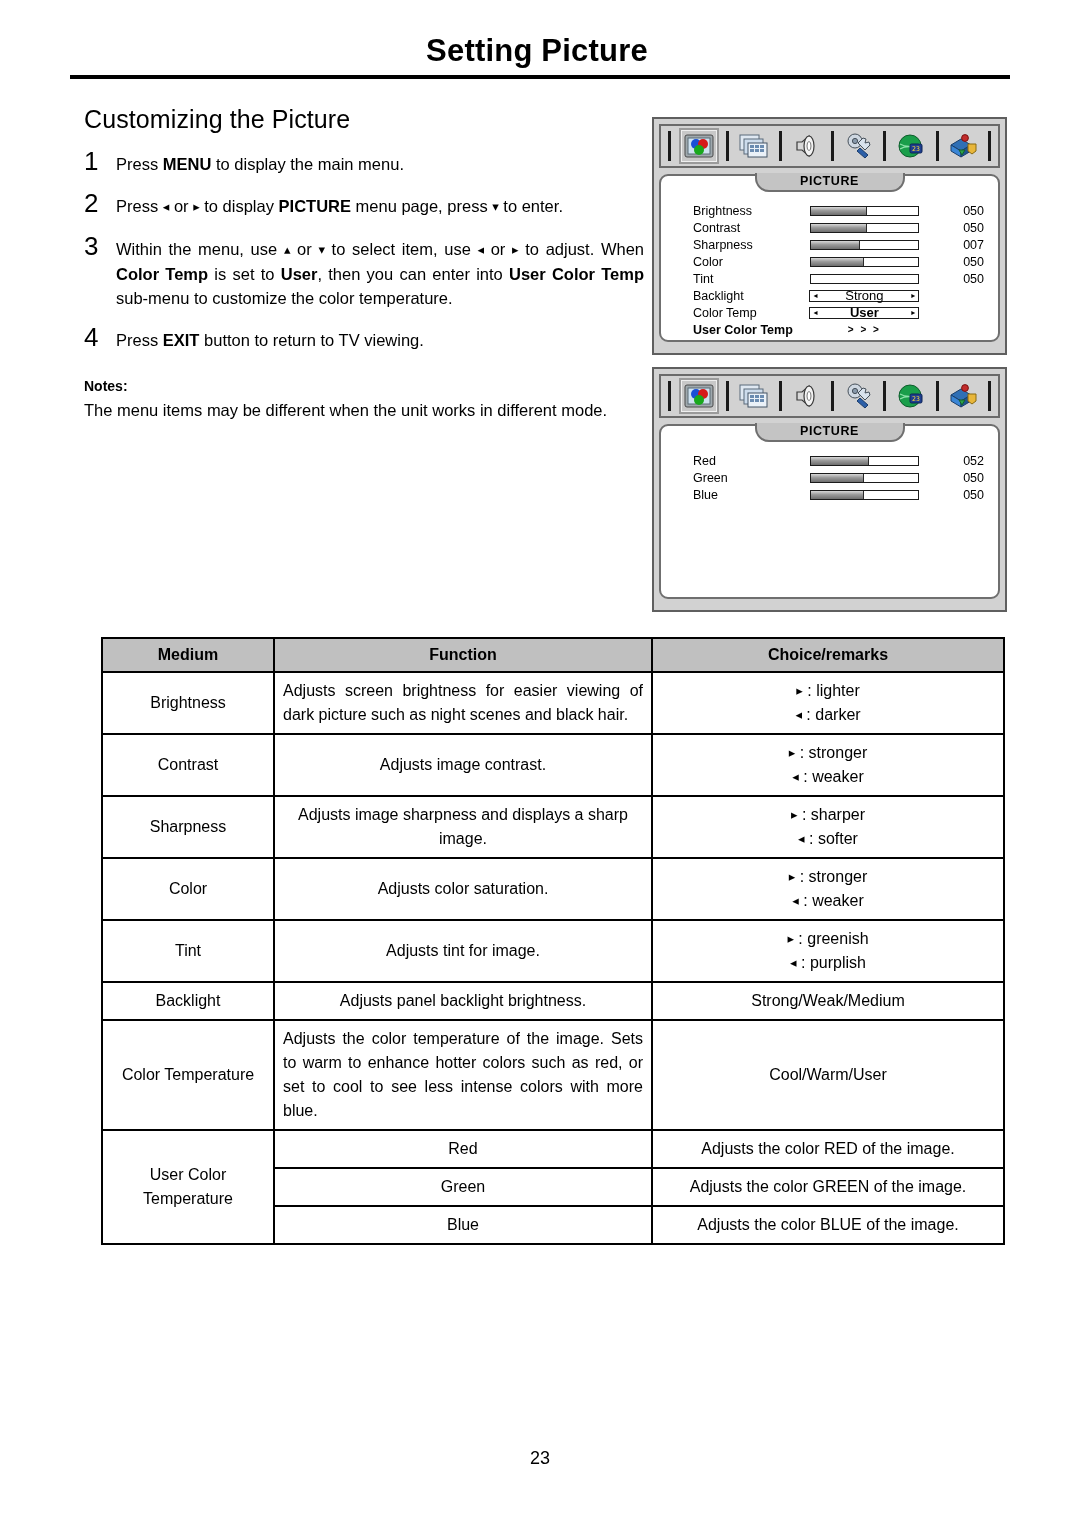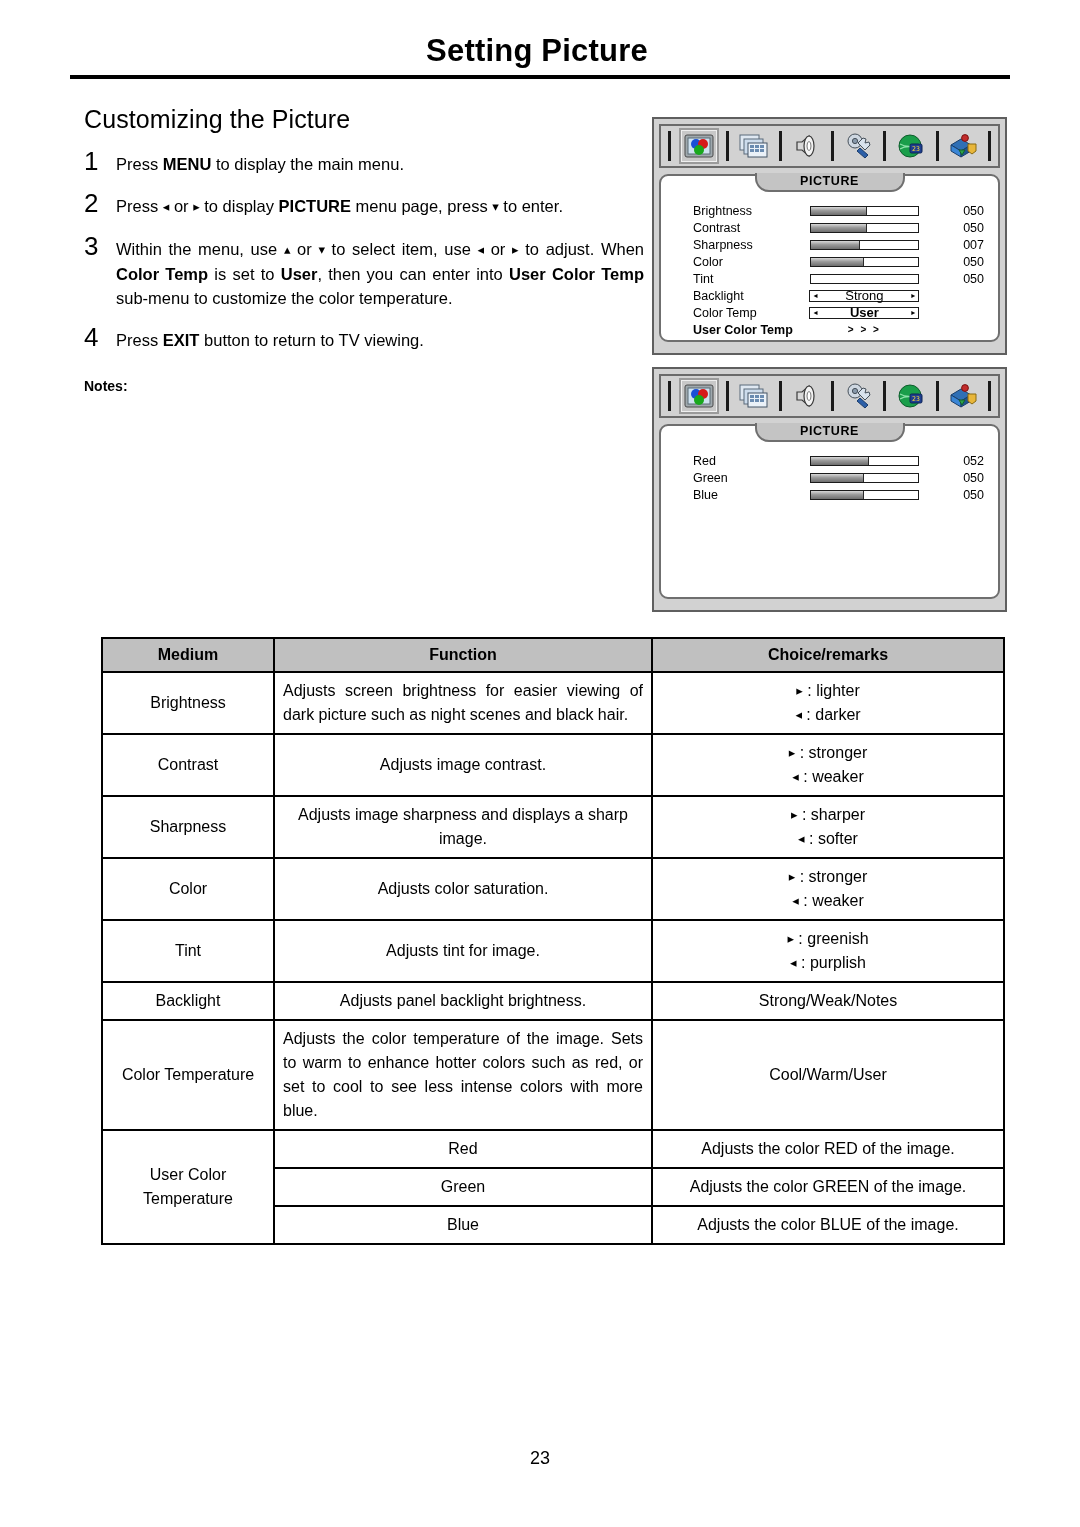--- a/index.html
+++ b/index.html
@@ -303,20 +303,21 @@
       </div>
       <div class="step">
         <span class="step-num">4</span>
         <div class="step-text nojust"><span>Press </span><span class="b">EXIT</span><span> button to return to TV viewing.</span></div>
       </div>
     </div>
 
   <div id="notes">
     <div id="notes-label">Notes</div>
     <div id="notes-lines">
+        <div class="note-line">The menu items may be different when the unit works in different mode.</div>
       </div>
   </div>
 </div>
 
 <div class="osd" id="osd-1">
   <div class="osd-iconbar">
       <div class="icon-sep"></div>
       <div class="icon-cell">
         <span class="icon-selected">
           <svg xmlns="http://www.w3.org/2000/svg" viewBox="0 0 34 30" class="osd-icon">
@@ -620,21 +621,21 @@
         <td class="fn nojust">Adjusts tint for image.</td>
         <td class="ch">
           <div class="ch-line"><span class="ch-arr">▸</span><span> : greenish</span></div>
           <div class="ch-line"><span class="ch-arr">◂</span><span> : purplish</span></div>
         </td>
       </tr>
       <tr>
         <td class="opt" colspan="1">Backlight</td>
         <td class="fn nojust">Adjusts panel backlight brightness.</td>
         <td class="ch">
-          <div class="ch-line">Strong/Weak/Notes</div>
+          <div class="ch-line">Strong/Weak/Medium</div>
         </td>
       </tr>
       <tr>
         <td class="opt" colspan="1">Color Temperature</td>
         <td class="fn">Adjusts the color temperature of the image. Sets to warm to enhance hotter colors such as red, or set to cool to see less intense colors with more blue.</td>
         <td class="ch">
           <div class="ch-line">Cool/Warm/User</div>
         </td>
       </tr>
       <tr>

